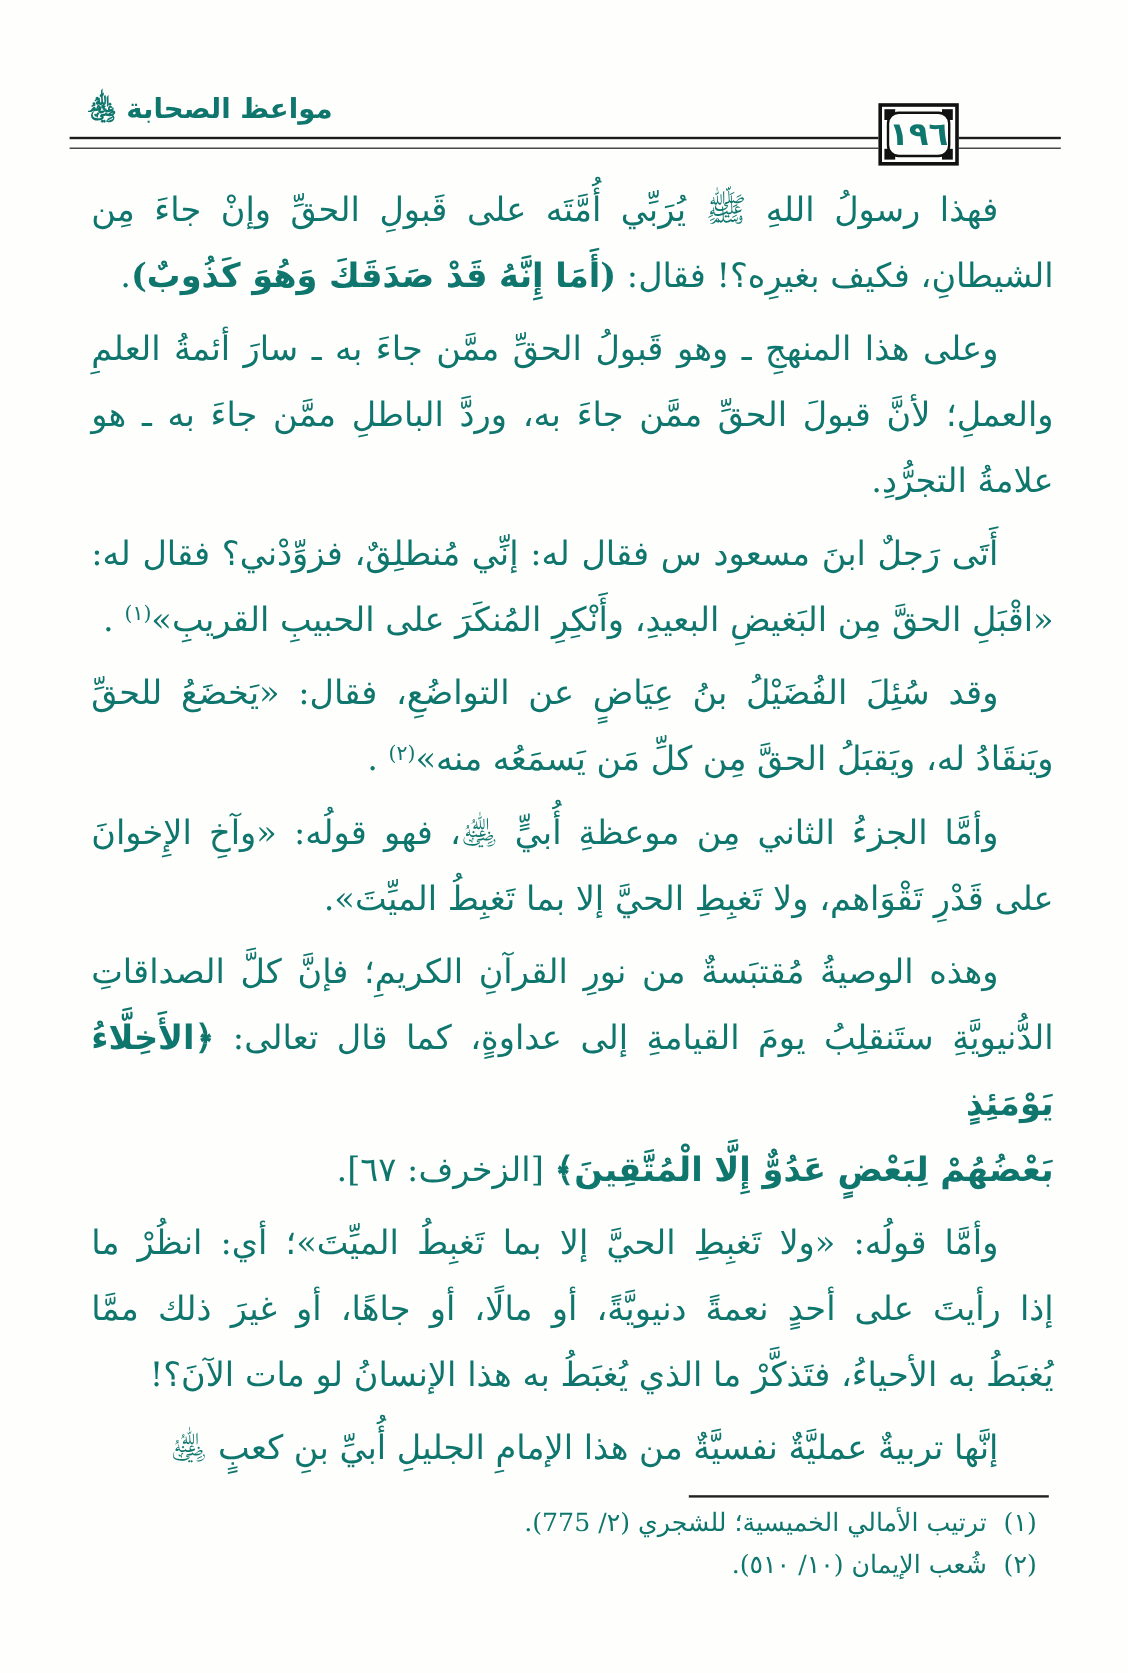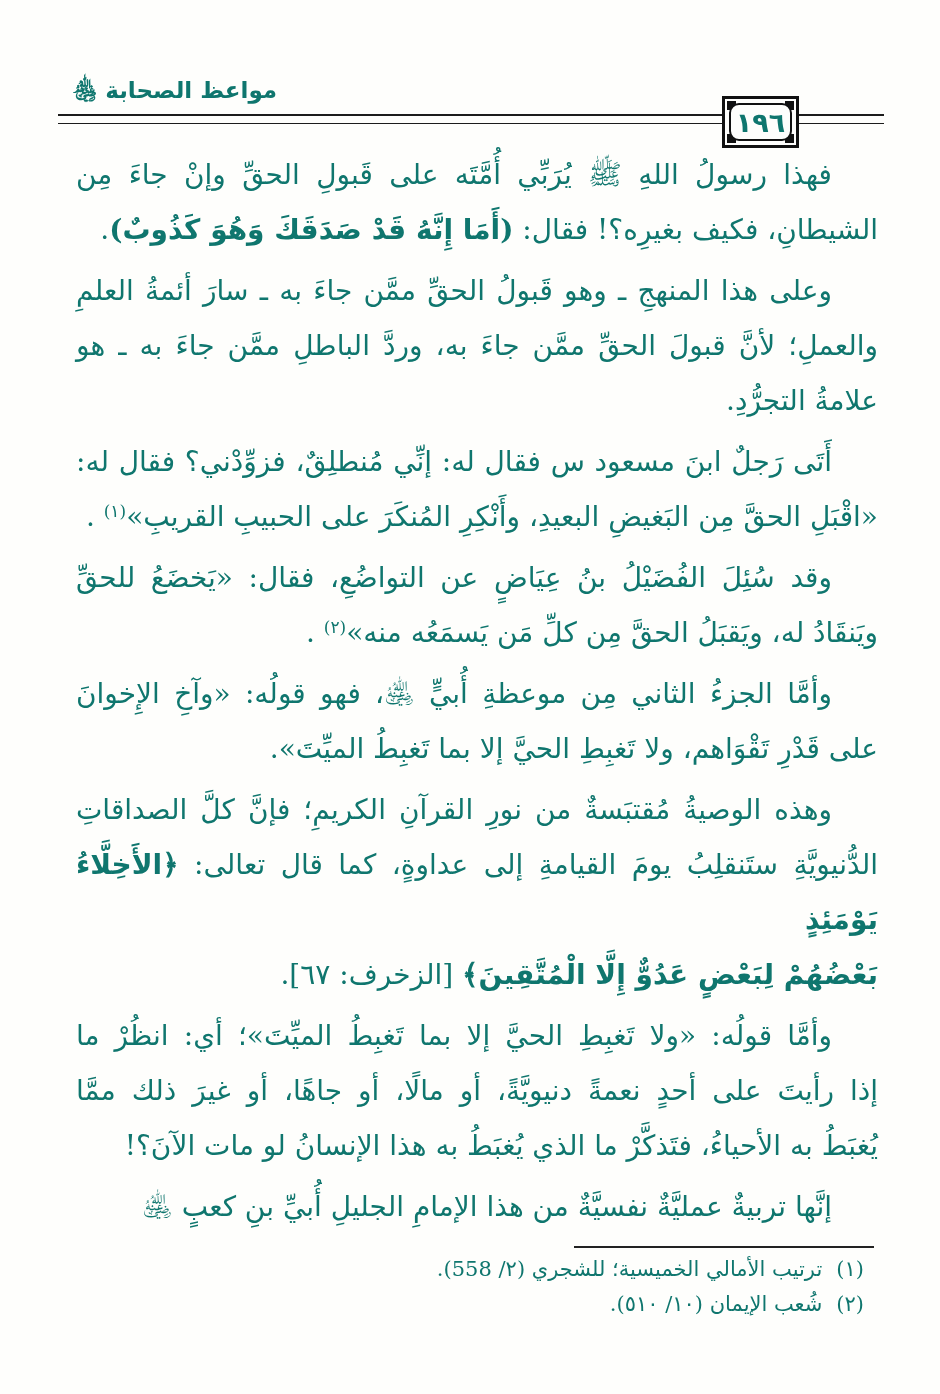--- a/index.html
+++ b/index.html
@@ -27,22 +27,22 @@
   }
   .header-rule {
     position: absolute;
     top: 114px; left: 58px; right: 56px;
     height: 7px;
     border-top: 2.5px solid #1c1c1c;
     border-bottom: 1.5px solid #1c1c1c;
   }
   .page-box {
     position: absolute;
-    top: 96px; right: 141px;
-    width: 77px; height: 52px;
+    top: 86px; right: 141px;
+    width: 67px; height: 52px;
     background: #fefefc;
     border: 3px solid #111;
     box-sizing: border-box;
     z-index: 2;
   }
   .page-box .corner {
     position: absolute;
     width: 9px; height: 9px;
     background: #111;
   }
@@ -159,21 +159,21 @@
       <div class="para">
         <div class="line last indent"><span>إنَّها تربيةٌ عمليَّةٌ نفسيَّةٌ من هذا الإمامِ الجليلِ أُبيِّ بنِ كعبٍ ﵁</span></div>
       </div>
     </div>
 
   <div class="footnote-sep"></div>
 
   <div class="footnotes">
     <div class="footnote">
       <span class="fn-marker">(١)</span>
-      <span class="fn-text">ترتيب الأمالي الخميسية؛ للشجري (٢/ 558).</span>
+      <span class="fn-text">ترتيب الأمالي الخميسية؛ للشجري (٢/ 775).</span>
     </div>
     <div class="footnote">
       <span class="fn-marker">(٢)</span>
       <span class="fn-text">شُعب الإيمان (١٠/ ٥١٠).</span>
     </div>
   </div>
 
 </div>
 
 </body></html>

